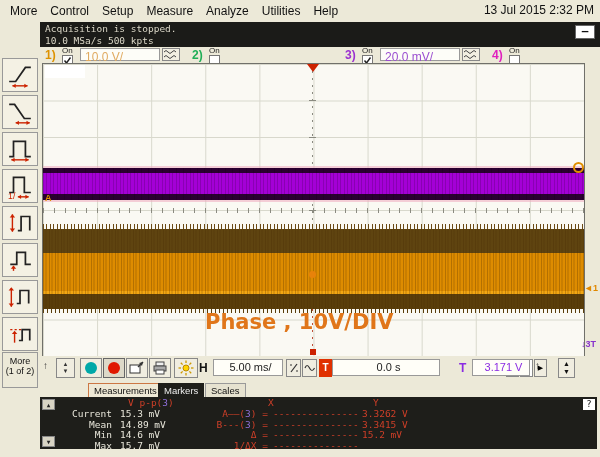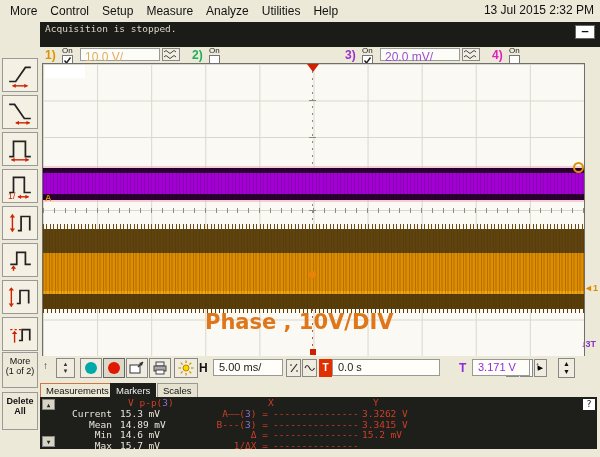--- a/index.html
+++ b/index.html
@@ -55,21 +55,21 @@
   #marker-a{position:absolute;left:2px;top:129px;font-size:9px;font-weight:bold;color:#e09000;}
   #marker-b-ring{position:absolute;left:530px;top:98px;width:7px;height:7px;border:2px solid #e09000;border-radius:50%;}
 
   .gutter-marker{position:absolute;font-size:9px;font-weight:bold;}
   #marker-ch1{left:584px;top:283px;color:#e08800;}
   #marker-trig3{left:581px;top:339px;color:#8833cc;}
 
   
   #toolbar{position:absolute;left:40px;top:356px;width:560px;height:27px;background:#ece9d8;font-size:11px;}
   .tb-btn{position:absolute;top:2px;height:20px;background:#f0ede0;border:1px solid #888;box-sizing:border-box;display:flex;align-items:center;justify-content:center;}
-  .tb-field{position:absolute;top:3px;height:17px;background:#fffef8;border:1px solid #999;box-sizing:border-box;font-size:11px;padding:1px 0 0 5px;color:#222;}
+  .tb-field{position:absolute;top:3px;height:17px;background:#fffef8;border:1px solid #999;box-sizing:border-box;font-size:11px;padding:1px 0 0 5px;color:#222;text-align:center;}
   .circle{width:12px;height:12px;border-radius:50%;}
   #tb-up-left{position:absolute;left:3px;top:4px;font-size:10px;color:#333;}
   #tb-up-right{position:absolute;left:495px;top:4px;font-size:10px;color:#333;}
   #tb-spinner{left:16px;width:19px;}
   #tb-spinner .sp{display:flex;flex-direction:column;line-height:7px;font-size:6px;color:#333;}
   #run-btn{left:40px;width:22px;}
   #stop-btn{left:63px;width:22px;background:#ddd9c8;border-color:#666;}
   #image-btn{left:86px;width:22px;}
   #print-btn{left:109px;width:22px;}
   #brightness-btn{left:134px;width:24px;}
@@ -82,21 +82,21 @@
   #prev-btn{left:466px;width:13px;height:18px;top:3px;font-size:7px;}
   #zero-btn{left:480px;width:13px;height:18px;top:3px;background:#fff;font-size:10px;}
   #next-btn{left:494px;width:13px;height:18px;top:3px;font-size:7px;}
   #t-label{position:absolute;left:419px;top:5px;font-weight:bold;font-size:12px;color:#8a2be2;}
   #level-field{left:432px;width:58px;color:#8a2be2;}
   #level-spinner{left:518px;width:17px;height:20px;top:2px;}
   #level-spinner .sp{display:flex;flex-direction:column;line-height:8px;font-size:7px;color:#111;}
 
   
   #tabs{position:absolute;left:40px;top:383px;height:15px;font-size:9.5px;}
-  .tab{position:absolute;top:0;height:24px;padding:1px 5px 0 5px;box-sizing:border-box;white-space:nowrap;}
+  .tab{position:absolute;top:0;height:24px;padding:1px 5px 0 5px;box-sizing:border-box;white-space:nowrap;margin-left:48px;}
   #tab-measurements{left:0;border:1px solid #cc7744;background:#eee9d6;color:#111;}
   #tab-markers{left:70px;background:#1e1e1a;color:#eee;border:1px solid #1e1e1a;}
   #tab-scales{left:117px;background:#e6e2d0;color:#111;border:1px solid #999;border-bottom:none;}
 
   
   #meas-panel{position:absolute;left:40px;top:397px;width:557px;height:52px;background:#1e1e1a;font-family:"DejaVu Sans Mono",monospace;font-size:9.5px;color:#e8e6da;}
   #meas-scroll-up,#meas-scroll-down{position:absolute;left:2px;width:13px;height:11px;background:#d8d4c4;border:1px solid #888;box-sizing:border-box;font-size:6px;color:#222;text-align:center;line-height:9px;}
   #meas-scroll-up{top:2px;}
   #meas-scroll-down{top:39px;}
   #help-btn{position:absolute;left:543px;top:2px;width:12px;height:11px;background:#fff;color:#111;font-size:9px;text-align:center;line-height:11px;}
@@ -186,28 +186,25 @@
           <path d="M3 8 H14" stroke="#cc2200" stroke-width="1.2" stroke-dasharray="2 2"></path>
           <path d="M7 20 V11" stroke="#cc2200" stroke-width="1.3"></path>
           <path d="M7 9 l-2.5 3 h5 z" fill="#cc2200"></path>
           <path d="M11 18 H14 V8 H21 V18" stroke="#222" stroke-width="1.6" fill="none"></path>
         </svg>
     </div>
     <div class="sb-text-btn" style="top:331px;height:36px">
       <div>More</div>
       <div>(1 of 2)</div>
     </div>
-    <div class="sb-text-btn" style="top:371px;height:38px">
-      <div style="font-weight:bold">Delete</div>
-      <div style="font-weight:bold">All</div>
-    </div>
   </div>
 
   <div id="statusbar">
     <div>Acquisition is stopped.</div>
+    <div>10.0 MSa/s  500 kpts</div>
     <div id="minimize-btn">–</div>
   </div>
 
   <div id="channelbar">
     <span class="ch-num" style="left: 5px; color: rgb(221, 146, 0);">1)</span>
     <div class="on-col" style="left:22px">
       <span>On</span>
       <span class="cbx">
           <svg width="9" height="9" viewBox="0 0 9 9">
             <path d="M1.5 4.5 L3.5 7 L7.5 1.5" stroke="#222" stroke-width="1.4" fill="none"></path>

